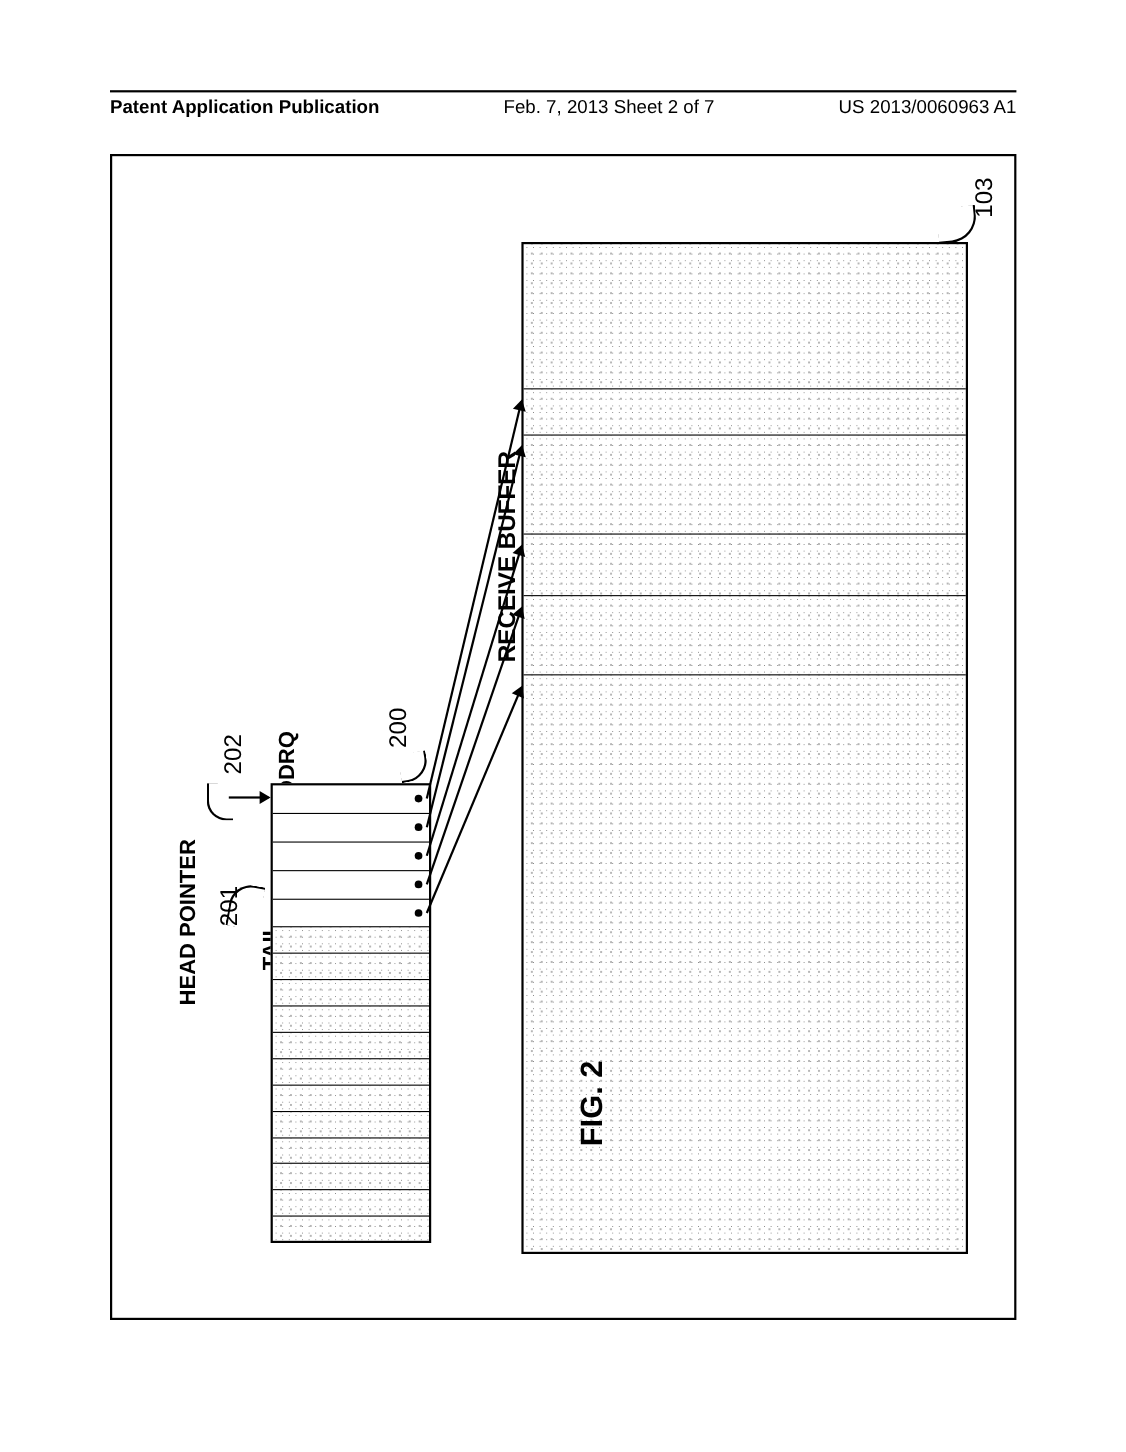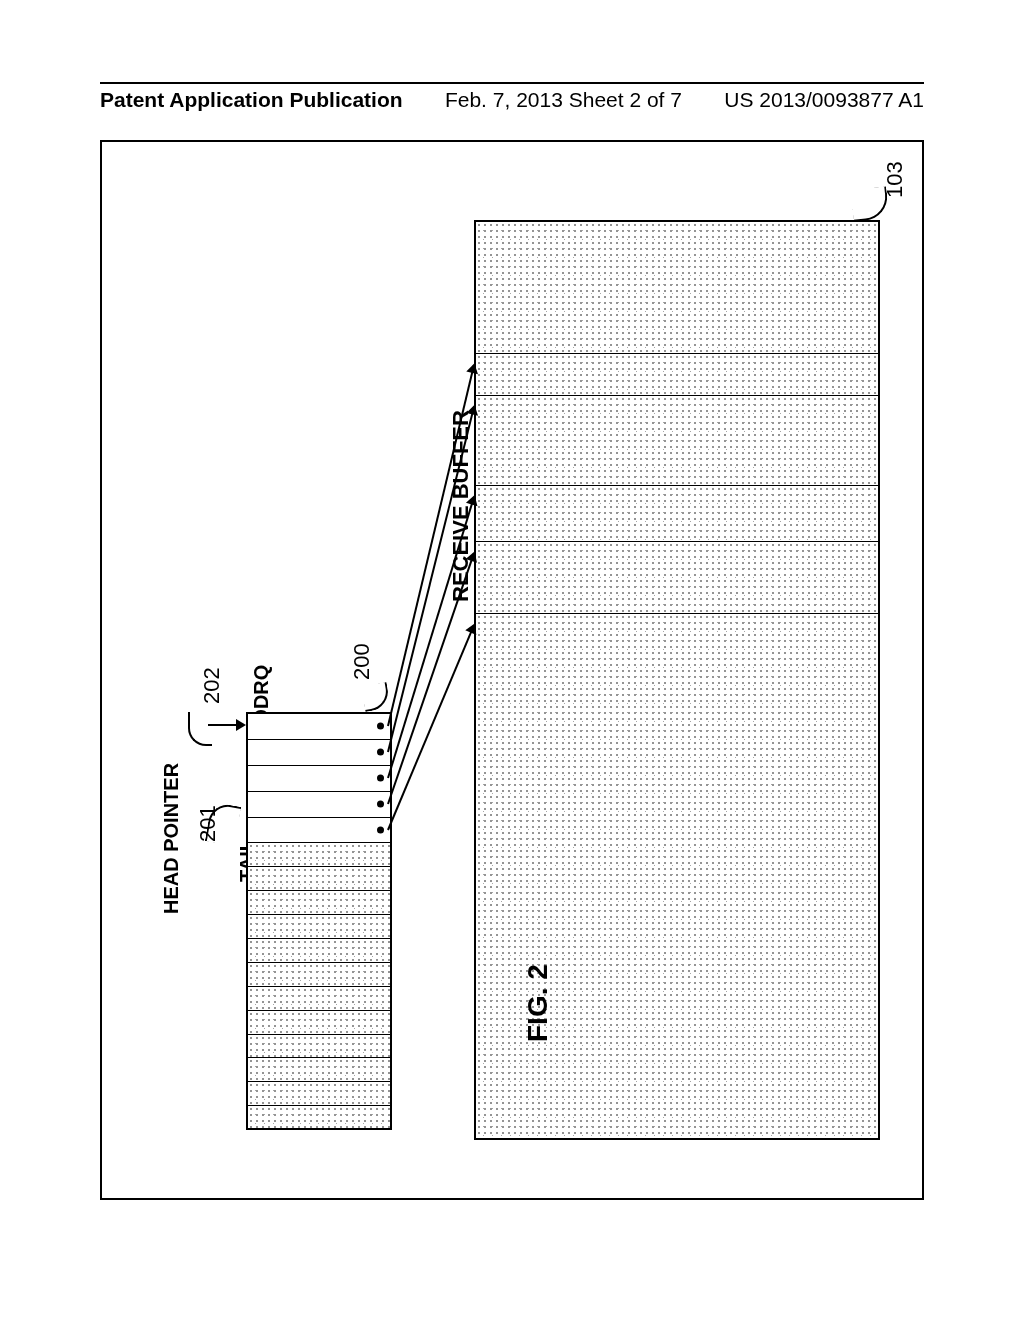--- a/index.html
+++ b/index.html
@@ -10,21 +10,21 @@
     background: #fff;
     position: relative;
   }
   .page-header {
     position: absolute;
     top: 82px;
     left: 100px;
     right: 100px;
     display: flex;
     justify-content: space-between;
-    font-size: 21px;
+    font-size: 17px;
     border-top: 2px solid #000;
     padding-top: 4px;
   }
   .page-header > span:nth-child(1) { font-weight: bold; }
 
   .figure-area {
     position: absolute;
     top: 140px;
     left: 100px;
     width: 824px;
@@ -254,21 +254,21 @@
     border-top: 6px solid transparent;
     border-bottom: 6px solid transparent;
   }
 </style>
 </head>
 <body>
 
 <div class="page-header">
   <span>Patent Application Publication</span>
   <span>Feb. 7, 2013  Sheet 2 of 7</span>
-  <span>US 2013/0093877 A1</span>
+  <span>US 2013/0060963 A1</span>
 </div>
 
 <div class="figure-area">
 
   <div class="addrq-label">ADDRQ</div>
   <div class="ref-200">200</div>
   <div class="leader-200"></div>
 
   <div class="headptr-label">HEAD POINTER</div>
 

